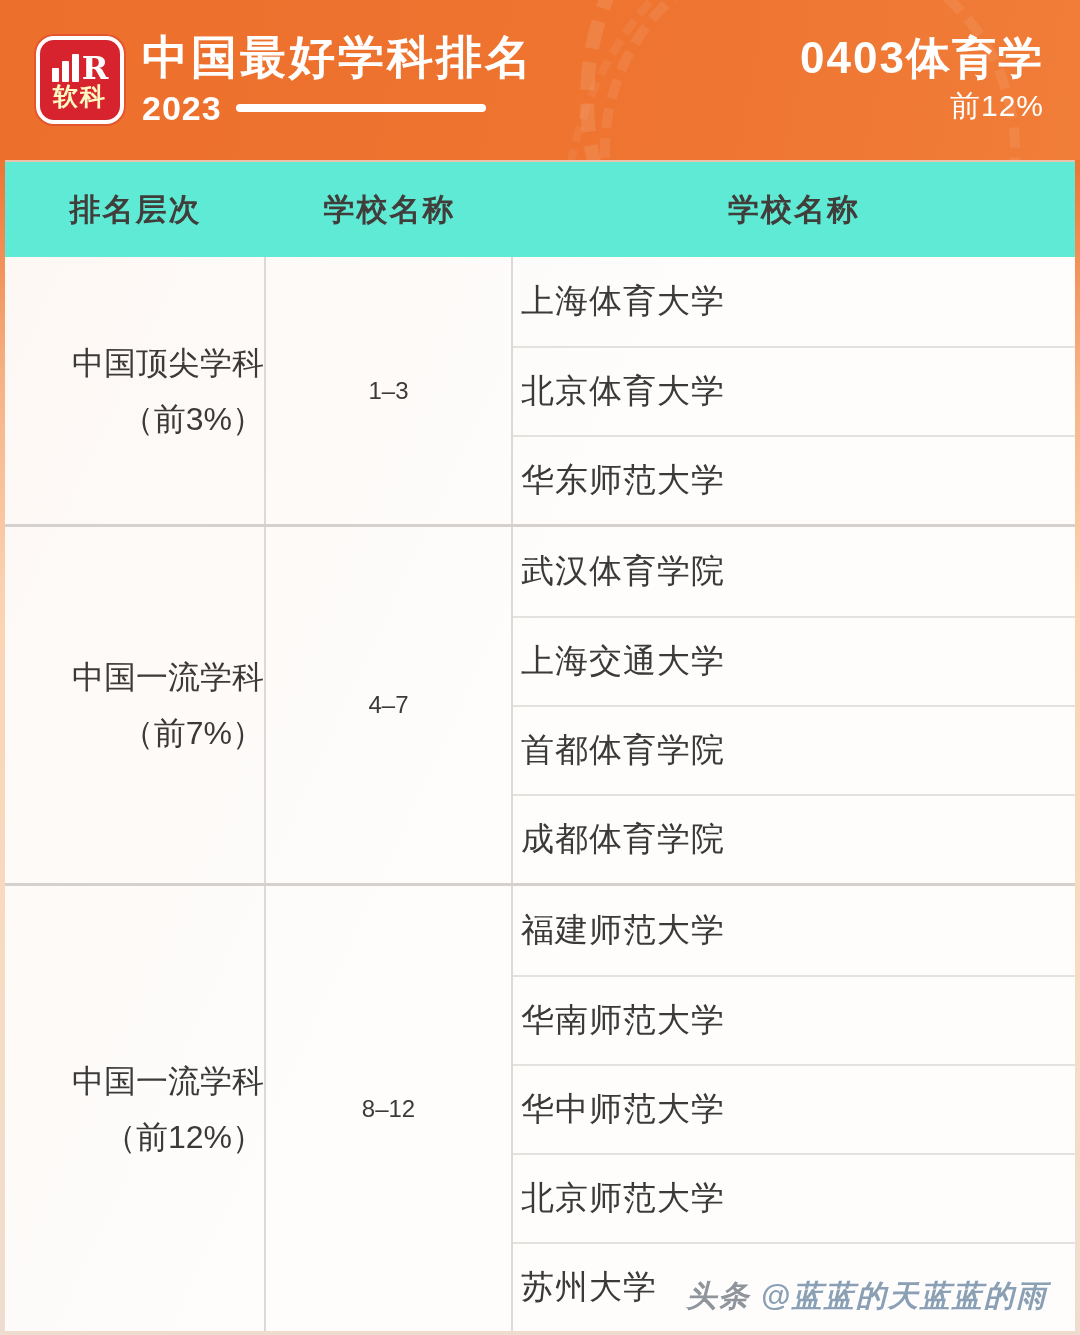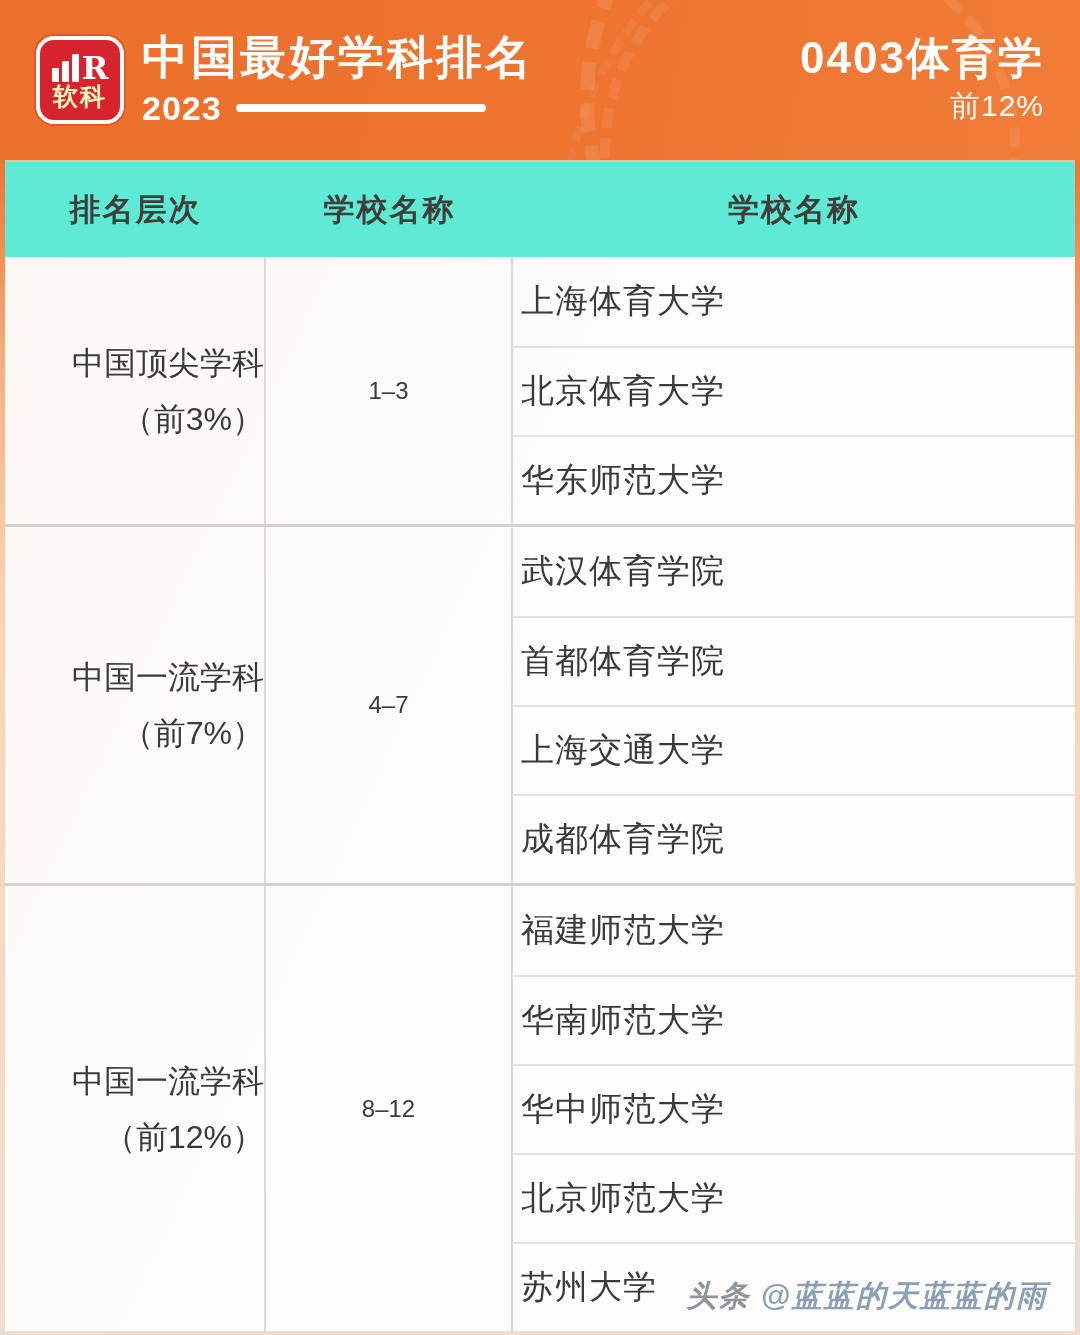--- a/index.html
+++ b/index.html
@@ -134,22 +134,22 @@
       </div>
 
       <div class="tier">
         <div class="tier-cell">
           <span>中国一流学科</span>
           <span>（前7%）</span>
         </div>
         <div class="range-cell">4–7</div>
         <div class="schools">
           <div class="school">武汉体育学院</div>
+          <div class="school">上海交通大学</div>
           <div class="school">首都体育学院</div>
-          <div class="school">上海交通大学</div>
           <div class="school">成都体育学院</div>
         </div>
       </div>
 
       <div class="tier">
         <div class="tier-cell">
           <span>中国一流学科</span>
           <span>（前12%）</span>
         </div>
         <div class="range-cell">8–12</div>

